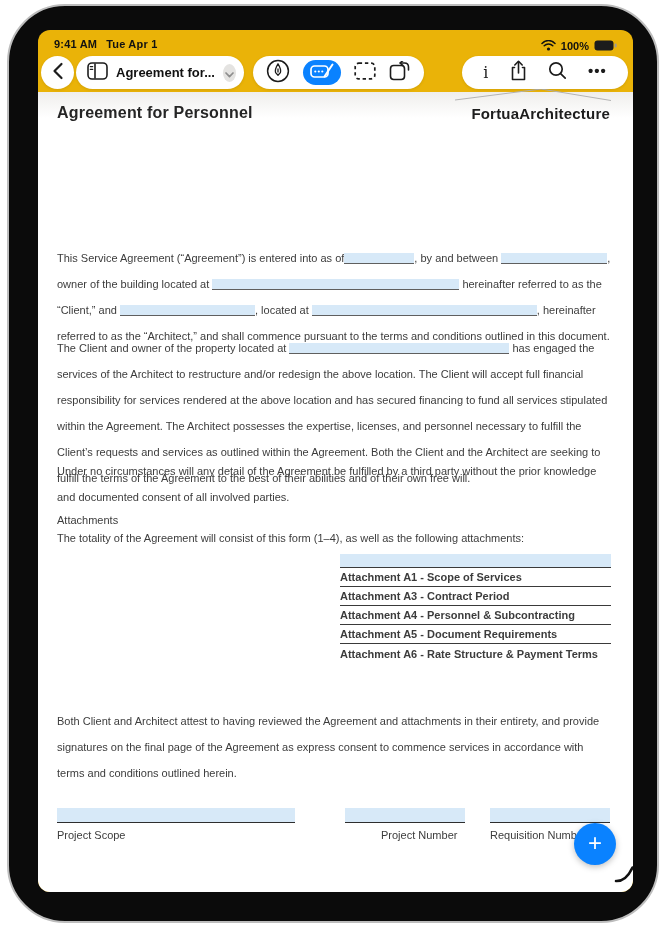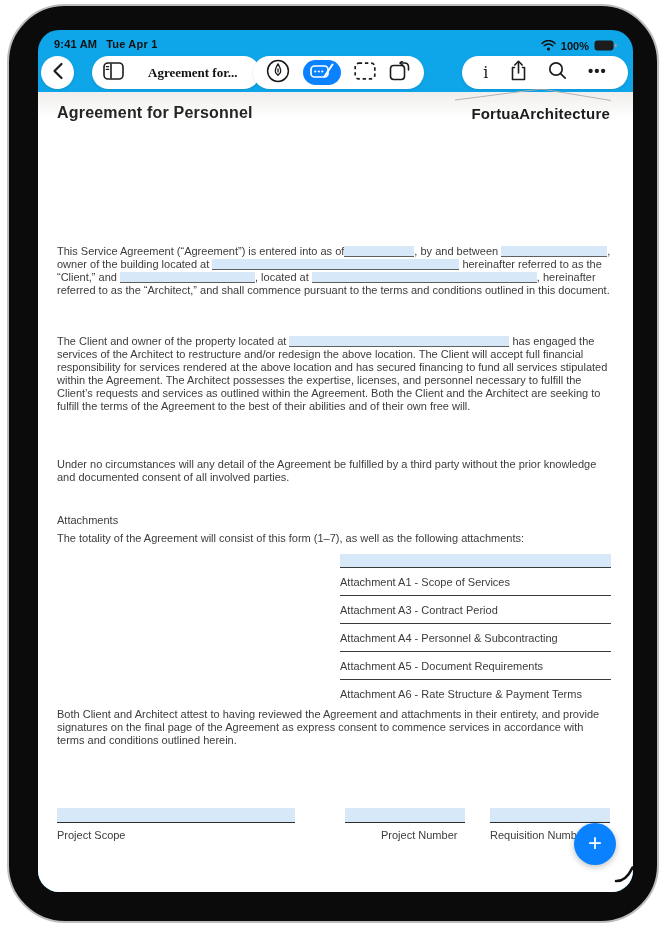--- a/index.html
+++ b/index.html
@@ -3,59 +3,59 @@
 <meta charset="utf-8">
 <style>
   * { margin:0; padding:0; box-sizing:border-box; }
   html,body { width:666px; height:928px; }
   body { background:#ffffff; font-family:"Liberation Sans", sans-serif; position:relative; overflow:hidden; }
 
   
   .device { position:absolute; left:7px; top:4px; width:652px; height:919px;
             border-radius:58px; background:#0b0b0b; border:2px solid #bdbdbd; }
   .screen { position:absolute; left:38px; top:30px; width:595px; height:862px;
-            border-radius:21px; background:#0ea5e9; overflow:hidden; }
+            border-radius:12px; background:#eab308; overflow:hidden; }
 
   
   .sb-left { position:absolute; left:16px; top:8px; font-size:11px; font-weight:700; color:#111; letter-spacing:.2px; }
   .sb-left .date { font-weight:600; margin-left:9px; }
   .sb-right { position:absolute; right:16px; top:7px; display:flex; align-items:center; gap:5px; }
   .sb-right .pct { font-size:11px; font-weight:600; color:#111; }
 
   
   .circle-btn { position:absolute; top:26px; width:33px; height:33px; border-radius:50%;
                 background:#fff; box-shadow:0 1px 3px rgba(0,0,0,.10); display:flex; align-items:center; justify-content:center; }
   .btn-back { left:3px; }
   .pill { position:absolute; top:26px; height:33px; border-radius:17px; background:#fff;
           box-shadow:0 1px 3px rgba(0,0,0,.10); display:flex; align-items:center; }
-  .pill-title { left:54px; width:168px; padding:0 8px 0 11px; gap:24px;font-family:Liberation Serif, serif; }
+  .pill-title { left:38px; width:168px; padding:0 8px 0 11px; gap:8px; }
   .pill-title .t-label { font-size:13px; font-weight:700; color:#111; white-space:nowrap; flex:1; }
   .dd-circle { width:18px; height:18px; border-radius:50%; background:#e4e3e1; display:flex; align-items:center; justify-content:center; }
   .pill-tools { left:215px; width:171px; justify-content:space-evenly; }
   .markup-chip { width:38px; height:25px; border-radius:12.5px; background:#0a82ff; display:flex; align-items:center; justify-content:center; }
   .pill-right { left:424px; width:166px; justify-content:space-evenly; }
   .info-glyph { font-family:"DejaVu Serif", serif; font-size:16px; color:#1c1c1c; line-height:1; }
   .more-glyph { font-size:15px; font-weight:700; color:#1c1c1c; letter-spacing:1px; line-height:1; padding-bottom:4px; }
 
   
   .page { position:absolute; left:0; top:62px; right:0; bottom:0;
           background:linear-gradient(#efeeec, #ffffff 26px); }
   .doc-title { position:absolute; left:19px; top:12px; font-size:16px; font-weight:700; color:#252525; letter-spacing:.2px; }
   .logo { position:absolute; right:23px; top:13px; font-size:15px; font-weight:600; color:#1d1d1d; letter-spacing:.2px; }
   .logo-roof { position:absolute; right:21px; top:-6px; }
 
-  .para { position:absolute; left:19px; width:554px; font-size:11px; line-height:13px; color:#3c3c3c; }
+  .para { position:absolute; left:19px; width:554px; font-size:11px; line-height:26px; color:#3c3c3c; }
   .blank { display:inline-block; height:11px; background:#d7e9f8; border-bottom:1px solid #5f5f5f; vertical-align:-2px; }
 
   .att-heading { position:absolute; left:19px; top:422px; font-size:11px; color:#3c3c3c; text-underline-offset:2px; }
   .att-intro   { position:absolute; left:19px; top:440px; font-size:11px; color:#3c3c3c; }
 
   .att-table { position:absolute; left:302px; top:462px; width:271px; }
   .att-blankrow { height:14px; background:#d7e9f8; border-bottom:1px solid #3a3a3a; }
-  .att-row { height:28px; font-size:11px; color:#3c3c3c; border-bottom:1px solid #3a3a3a; display:flex; align-items:center; }
+  .att-row { height:19px; font-size:11px; color:#3c3c3c; border-bottom:1px solid #3a3a3a; display:flex; align-items:center;font-weight:bold; }
   .att-row.last { border-bottom:none; }
 
   .closing { top:616px; }
 
   .sig-field { position:absolute; top:716px; height:15px; background:#d7e9f8; border-bottom:1.5px solid #2e2e2e; }
   .sig-label { position:absolute; top:737px; font-size:11px; color:#3c3c3c; }
   .sig-1 { left:19px;  width:238px; }
   .sig-2 { left:307px; width:120px; }
   .sig-3 { left:452px; width:120px; }
   .sig-l1 { left:19px; } .sig-l2 { left:307px;padding-left:36px; } .sig-l3 { left:452px; }
@@ -99,21 +99,21 @@
           <polyline points="1,14 87,3 157,14.5" fill="none" stroke="#b3b3b3" stroke-width="1"></polyline>
         </svg>
     </div>
     <div class="logo">FortuaArchitecture</div>
 
     <p class="para" style="top:153px">This Service Agreement (“Agreement”) is entered into as of<span class="blank" style="width: 70px;"></span>, by and between <span class="blank" style="width: 106px;"></span>, owner of the building located at <span class="blank" style="width: 247px;"></span> hereinafter referred to as the “Client,” and <span class="blank" style="width: 135px;"></span>, located at <span class="blank" style="width: 225px;"></span>, hereinafter referred to as the “Architect,” and shall commence pursuant to the terms and conditions outlined in this document.</p>
     <p class="para" style="top:243px">The Client and owner of the property located at <span class="blank" style="width: 220px;"></span> has engaged the services of the Architect to restructure and/or redesign the above location. The Client will accept full financial responsibility for services rendered at the above location and has secured financing to fund all services stipulated within the Agreement. The Architect possesses the expertise, licenses, and personnel necessary to fulfill the Client’s requests and services as outlined within the Agreement. Both the Client and the Architect are seeking to fulfill the terms of the Agreement to the best of their abilities and of their own free will.</p>
     <p class="para" style="top:366px">Under no circumstances will any detail of the Agreement be fulfilled by a third party without the prior knowledge and documented consent of all involved parties.</p>
 
     <div class="att-heading">Attachments</div>
-    <div class="att-intro">The totality of the Agreement will consist of this form (1–7), as well as the following attachments:</div>
+    <div class="att-intro">The totality of the Agreement will consist of this form (1–4), as well as the following attachments:</div>
 
     <div class="att-table">
       <div class="att-blankrow blank-row"></div>
     <div class="att-row">Attachment A1 - Scope of Services</div>
         <div class="att-row">Attachment A3 - Contract Period</div>
         <div class="att-row">Attachment A4 - Personnel &amp; Subcontracting</div>
         <div class="att-row">Attachment A5 - Document Requirements</div>
         <div class="att-row last">Attachment A6 - Rate Structure &amp; Payment Terms</div>
       </div>
 

